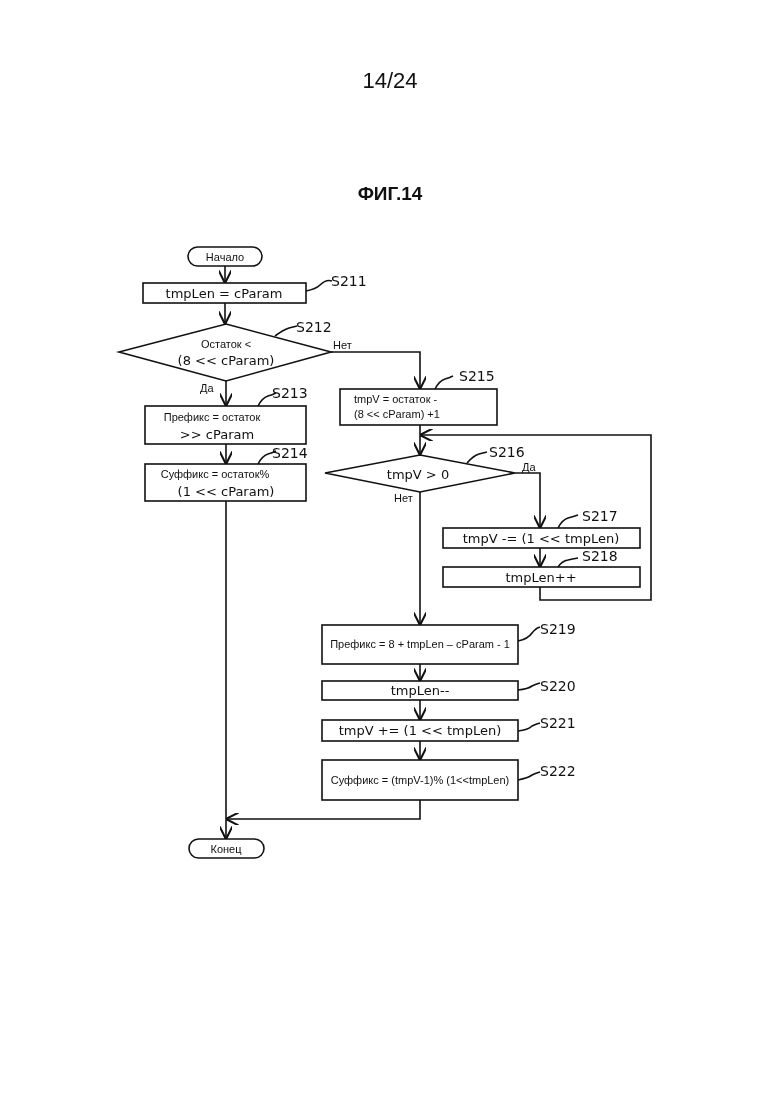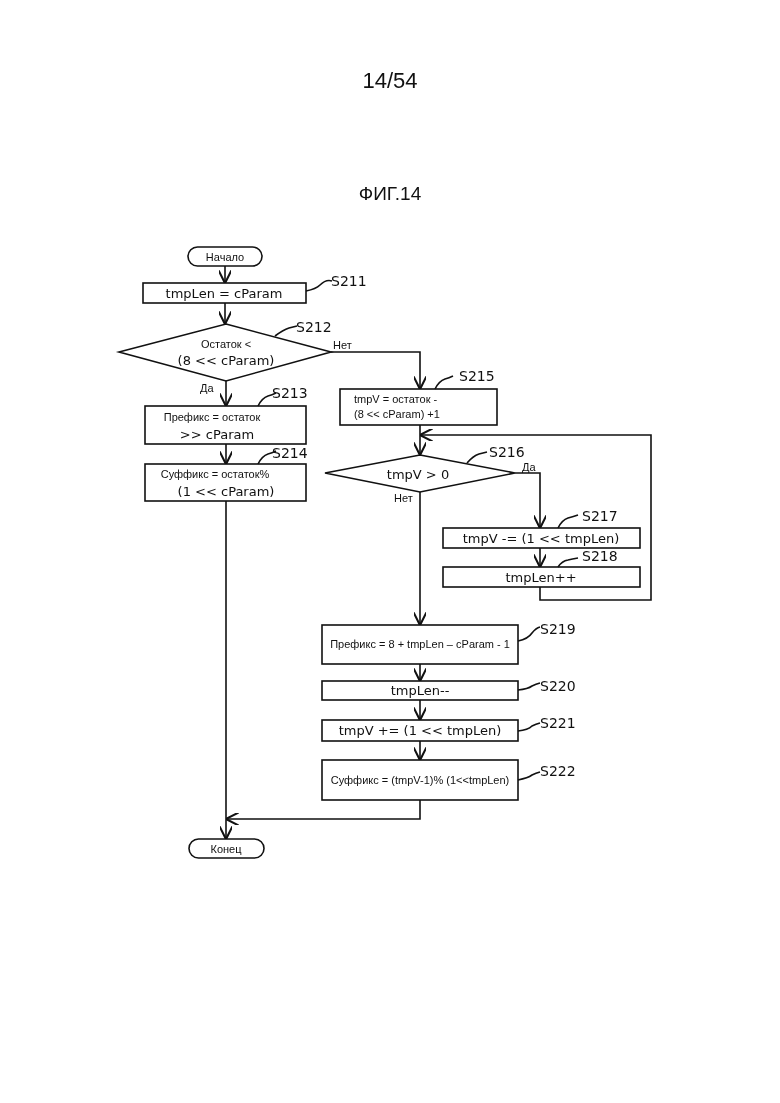--- a/index.html
+++ b/index.html
@@ -1,33 +1,33 @@
 <!DOCTYPE html>
 <html><head>
 <meta charset="utf-8">
 <style>
   html, body { margin: 0; padding: 0; background: #ffffff; }
   body { width: 780px; height: 1103px; position: relative; overflow: hidden;
          font-family: "Liberation Sans", sans-serif; color: #111; }
   .page-num { position: absolute; left: 0; width: 780px; top: 68px; text-align: center;
               font-size: 22px; }
   .fig-title { position: absolute; left: 300px; width: 180px; top: 183px; text-align: center;
-               font-size: 19px; }
+               font-size: 19px; font-weight: bold; }
   svg { position: absolute; left: 0; top: 0; }
   .stroke { stroke: #111; fill: none; stroke-width: 1.6; }
   .box { stroke: #111; fill: #fff; stroke-width: 1.6; }
   .sm { font-family: "Liberation Sans", sans-serif; font-size: 11px; fill: #111; }
   .md { font-family: "DejaVu Sans", sans-serif; font-size: 13px; fill: #111; }
   .lbl { font-family: "DejaVu Sans", sans-serif; font-size: 14px; fill: #111; }
   .br { font-family: "Liberation Sans", sans-serif; font-size: 11px; fill: #111; }
 </style>
 </head>
 <body>
 
-<div class="page-num">14/54</div>
+<div class="page-num">14/24</div>
 <div class="fig-title">ФИГ.14</div>
 
 <svg width="780" height="1103" viewBox="0 0 780 1103">
   <defs>
     <marker id="arr" viewBox="0 0 10 10" refX="9" refY="5" markerWidth="8" markerHeight="8" orient="auto">
       <path d="M0,0 L10,5 L0,10" fill="none" stroke="#111" stroke-width="1.6"></path>
     </marker>
   </defs>
 
   <g>

